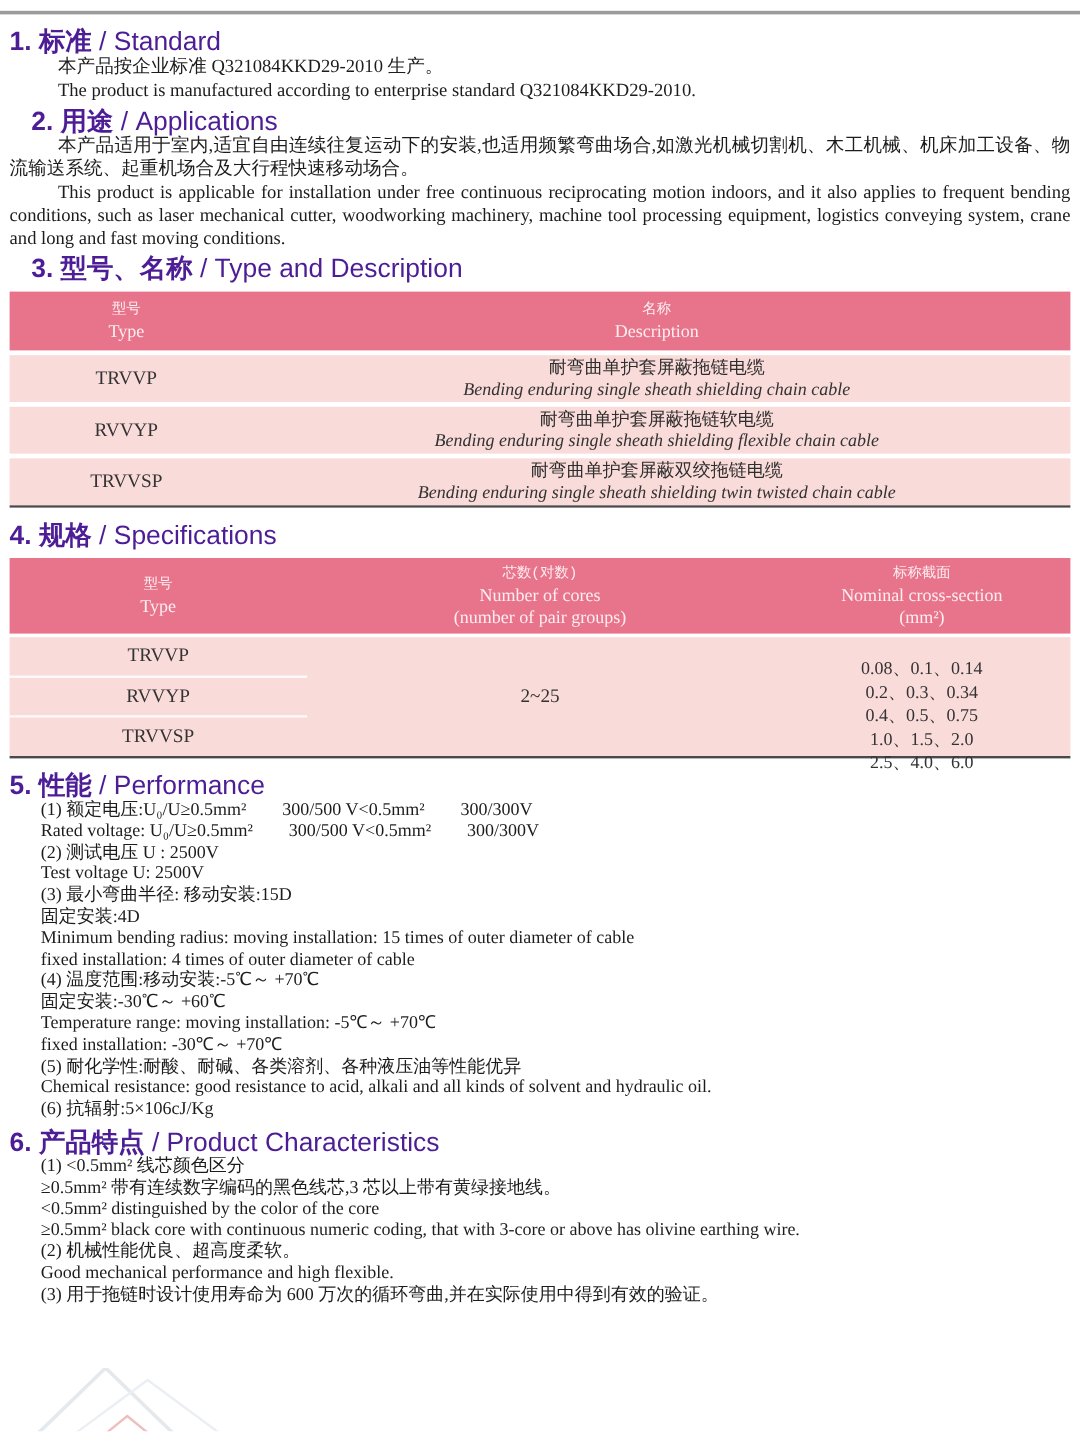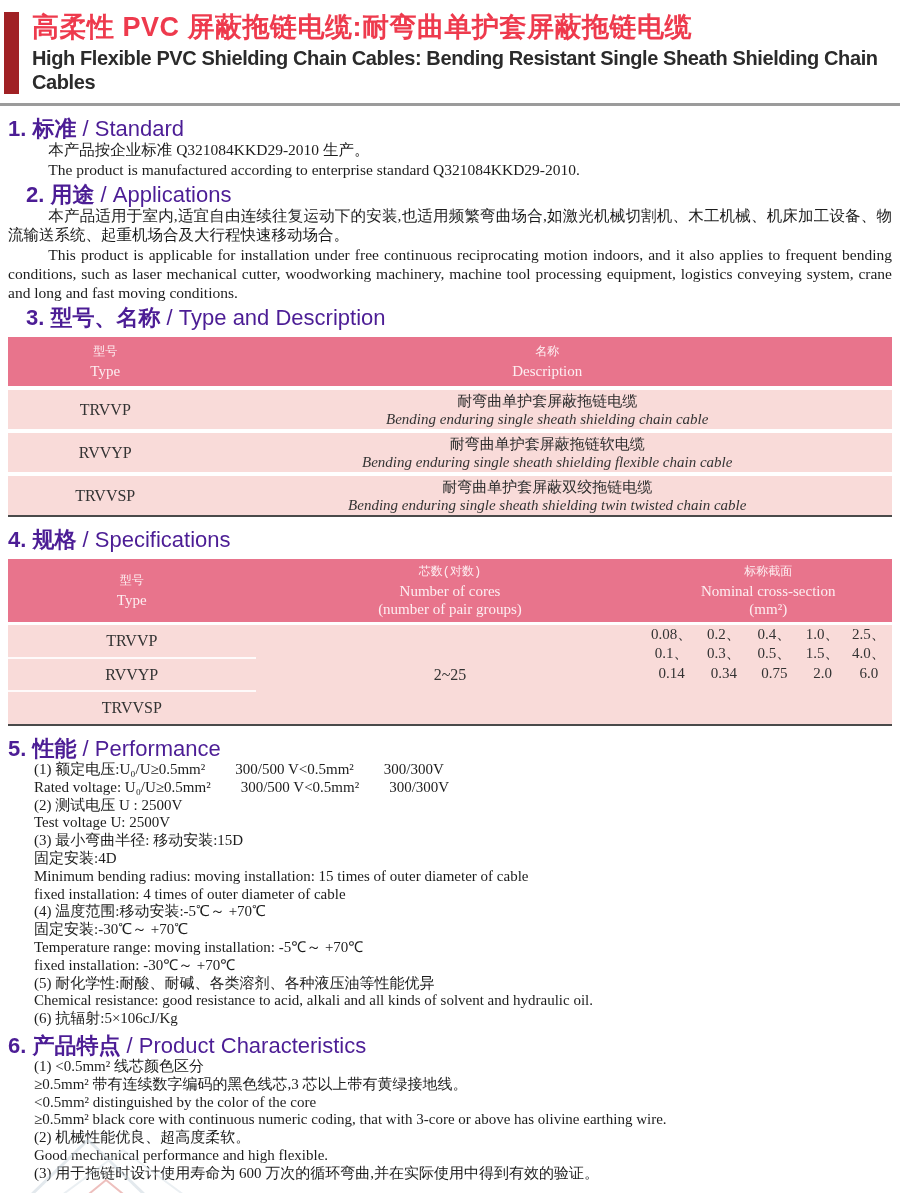--- a/index.html
+++ b/index.html
@@ -36,37 +36,33 @@
   
   .t2{margin-top:9px;border-bottom:2px solid #4a4a4a;}
   .t2-head{display:flex;background:#e8748c;height:63px;text-align:center;}
   .t2-head .cell{display:flex;flex-direction:column;justify-content:center;color:#fdeef1;}
   .t2 .s1{width:28%;} .t2 .s2{width:44%;} .t2 .s3{width:28%;}
   .t2-body{display:flex;background:#f9dbd9;height:99px;margin-top:3px;text-align:center;color:#333;}
   .t2-types{display:flex;flex-direction:column;}
   .t2-types .trow{flex:1;display:flex;align-items:center;justify-content:center;font-size:16px;}
   .t2-types .trow + .trow{border-top:2px solid rgba(255,255,255,0.85);}
   .t2-cores{display:flex;align-items:center;justify-content:center;font-size:16px;}
-  .t2-sections{display:flex;flex-direction:row;justify-content:center;}
+  .t2-sections{display:flex;flex-direction:column;justify-content:center;margin-top:35px;}
   .t2-sections .vline{font-size:15px;line-height:19.4px;}
   
   .plist{margin:2px 0 0 26px;}
   .pline{font-size:15px;line-height:17.8px;white-space:pre-wrap;}
   
   .watermark{position:absolute;left:28px;top:1140px;opacity:0.45;pointer-events:none;}
 </style>
 </head>
 <body>
 
 <div class="page">
 
-  <div class="doc-header">
-    <div class="title-zh">高柔性 PVC 屏蔽拖链电缆:耐弯曲单护套屏蔽拖链电缆</div>
-    <div class="title-en">High Flexible PVC Shielding Chain Cables: Bending Resistant Single Sheath Shielding Chain Cables</div>
-  </div>
   <div class="divider"></div>
 
   <div class="content">
 
     <h2 class="sec-h m-top12">
       <span class="zh">1. 标准</span>
       <span class="en">/ Standard</span>
     </h2>
     <p class="para">本产品按企业标准 Q321084KKD29-2010 生产。</p>
     <p class="para">The product is manufactured according to enterprise standard Q321084KKD29-2010.</p>
@@ -163,21 +159,21 @@
     <div class="plist">
       <div class="pline">(1) 额定电压:U₀/U≥0.5mm²        300/500 V&lt;0.5mm²        300/300V</div>
       <div class="pline">Rated voltage: U₀/U≥0.5mm²        300/500 V&lt;0.5mm²        300/300V</div>
       <div class="pline">(2) 测试电压 U : 2500V</div>
       <div class="pline">Test voltage U: 2500V</div>
       <div class="pline">(3) 最小弯曲半径: 移动安装:15D</div>
       <div class="pline">固定安装:4D</div>
       <div class="pline">Minimum bending radius: moving installation: 15 times of outer diameter of cable</div>
       <div class="pline">fixed installation: 4 times of outer diameter of cable</div>
       <div class="pline">(4) 温度范围:移动安装:-5℃～ +70℃</div>
-      <div class="pline">固定安装:-30℃～ +70℃</div>
+      <div class="pline">固定安装:-30℃～ +60℃</div>
       <div class="pline">Temperature range: moving installation: -5℃～ +70℃</div>
       <div class="pline">fixed installation: -30℃～ +70℃</div>
       <div class="pline">(5) 耐化学性:耐酸、耐碱、各类溶剂、各种液压油等性能优异</div>
       <div class="pline">Chemical resistance: good resistance to acid, alkali and all kinds of solvent and hydraulic oil.</div>
       <div class="pline">(6) 抗辐射:5×106cJ/Kg</div>
     </div>
 
     <h2 class="sec-h m-top8">
       <span class="zh">6. 产品特点</span>
       <span class="en">/ Product Characteristics</span>

